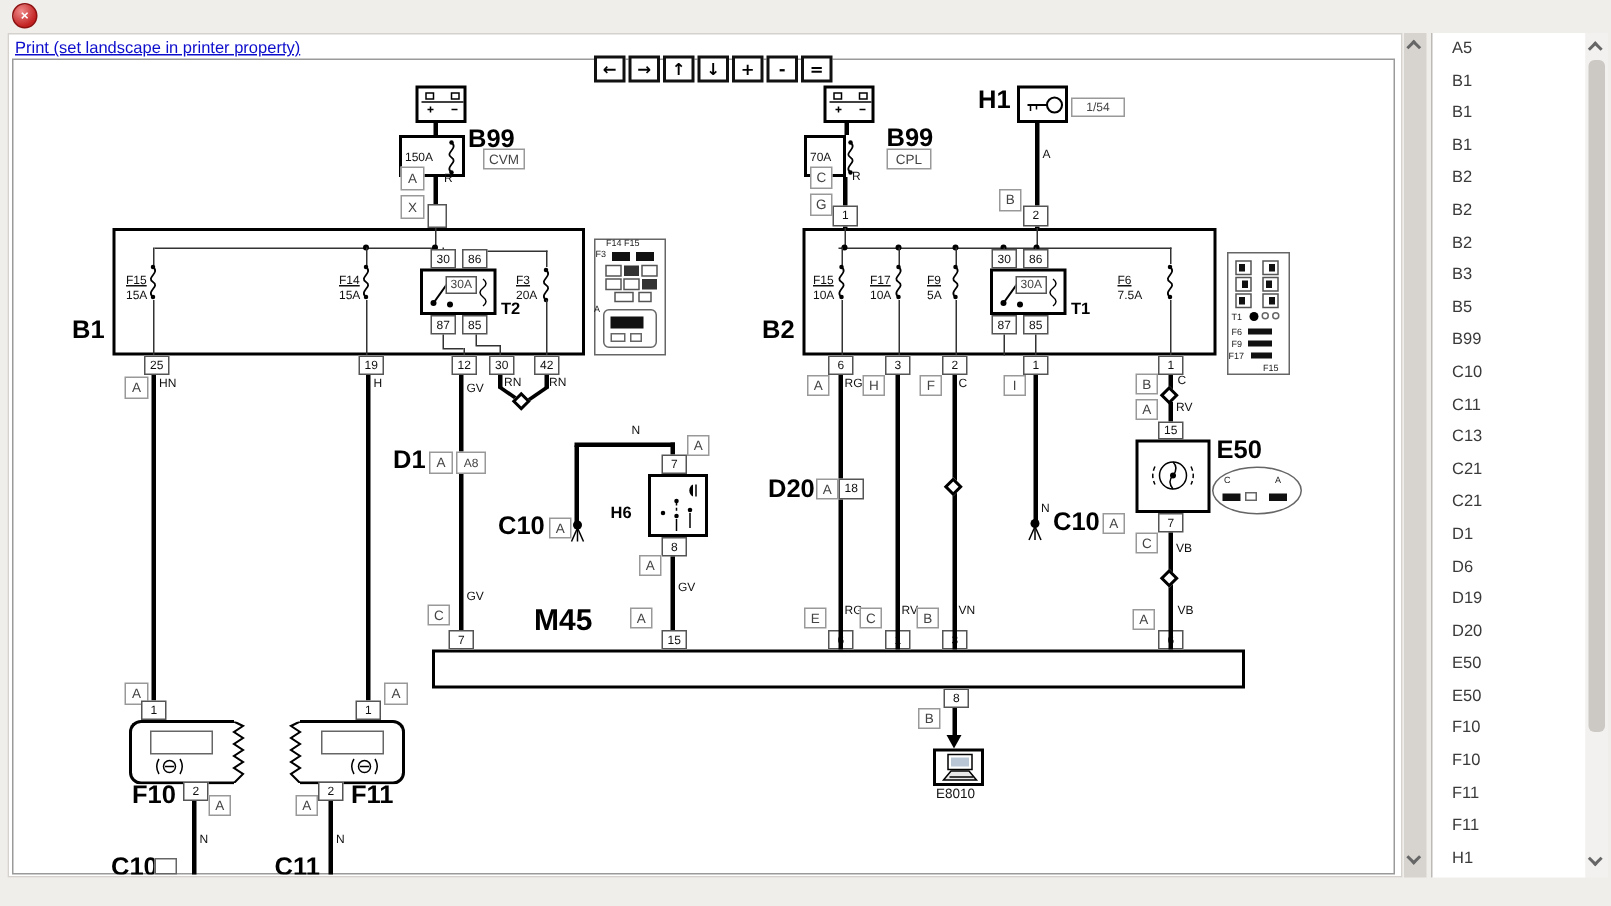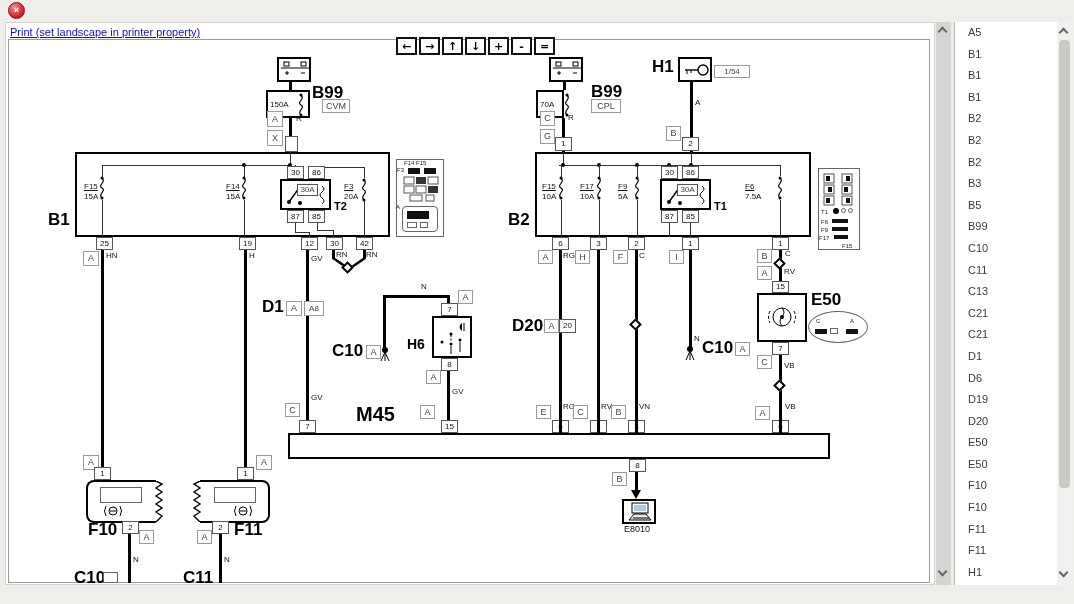--- a/index.html
+++ b/index.html
@@ -195,21 +195,21 @@
  <svg class="ic" style="left:4px;top:12px" width="30" height="26">
       <circle cx="13" cy="4" r="1.5" fill="#000"></circle>
       <circle cx="4" cy="12" r="1.5" fill="#000"></circle>
       <circle cx="13" cy="14" r="1.5" fill="#000"></circle>
       <circle cx="22" cy="10" r="1.5" fill="#000"></circle>
       <line x1="13" y1="5" x2="13" y2="12" stroke="#000" stroke-dasharray="2,1.5"></line>
       <line x1="13" y1="16" x2="13" y2="24" stroke="#000"></line>
       <line x1="22" y1="12" x2="22" y2="22" stroke="#000"></line>
     </svg>
 </div>
-<div class="cl" style="left:407px;top:337px;font-size:14px">H6</div>
+<div class="cl" style="left:407px;top:337px;font-size:11px">H6</div>
 <div class="pin" style="left:441px;top:358px;width:17px;height:13px">8</div>
 <div class="tag" style="left:426px;top:370px;width:15px;height:14px">A</div>
 <div class="wv" style="left:447px;top:371px;height:62px"></div>
 <div class="wl" style="left:452px;top:388px">GV</div>
 <div class="tag" style="left:420px;top:405px;width:15px;height:14px">A</div>
 
 <div class="cl" style="left:356px;top:404px;font-size:20px">M45</div>
 <div class="box2" style="left:288px;top:433px;width:542px;height:26px"></div>
 <div class="pin" style="left:299px;top:420px;width:17px;height:13px">7</div>
 <div class="pin" style="left:441px;top:420px;width:17px;height:13px">15</div>
@@ -354,21 +354,21 @@
 <div class="pin" style="left:628px;top:237px;width:17px;height:13px">2</div>
 <div class="pin" style="left:682px;top:237px;width:17px;height:13px">1</div>
 <div class="pin" style="left:772px;top:237px;width:17px;height:13px">1</div>
 
 <div class="tag" style="left:538px;top:250px;width:15px;height:14px">A</div>
 <div class="wl" style="left:563px;top:252px">RG</div>
 <div class="tag" style="left:575px;top:250px;width:15px;height:14px">H</div>
 <div class="wv" style="left:559px;top:250px;height:183px"></div>
 <div class="cl" style="left:512px;top:317px;font-size:17px">D20</div>
 <div class="tag" style="left:544px;top:319px;width:15px;height:14px">A</div>
-<div class="pin" style="left:559px;top:319px;width:17px;height:14px">20</div>
+<div class="pin" style="left:559px;top:319px;width:17px;height:14px">18</div>
 <div class="wv" style="left:597px;top:250px;height:183px"></div>
 <div class="tag" style="left:613px;top:250px;width:15px;height:14px">F</div>
 <div class="wl" style="left:639px;top:252px">C</div>
 <div class="wv" style="left:635px;top:250px;height:183px"></div>
 <div class="dia" style="left:631px;top:320px"></div>
 <div class="tag" style="left:669px;top:250px;width:15px;height:14px">I</div>
 <div class="wv" style="left:689px;top:250px;height:98px"></div>
 <div class="wl" style="left:694px;top:335px">N</div>
 <div class="bdot" style="left:687px;top:346px"></div>
 <svg class="ic" style="left:683px;top:351px" width="14" height="11">

